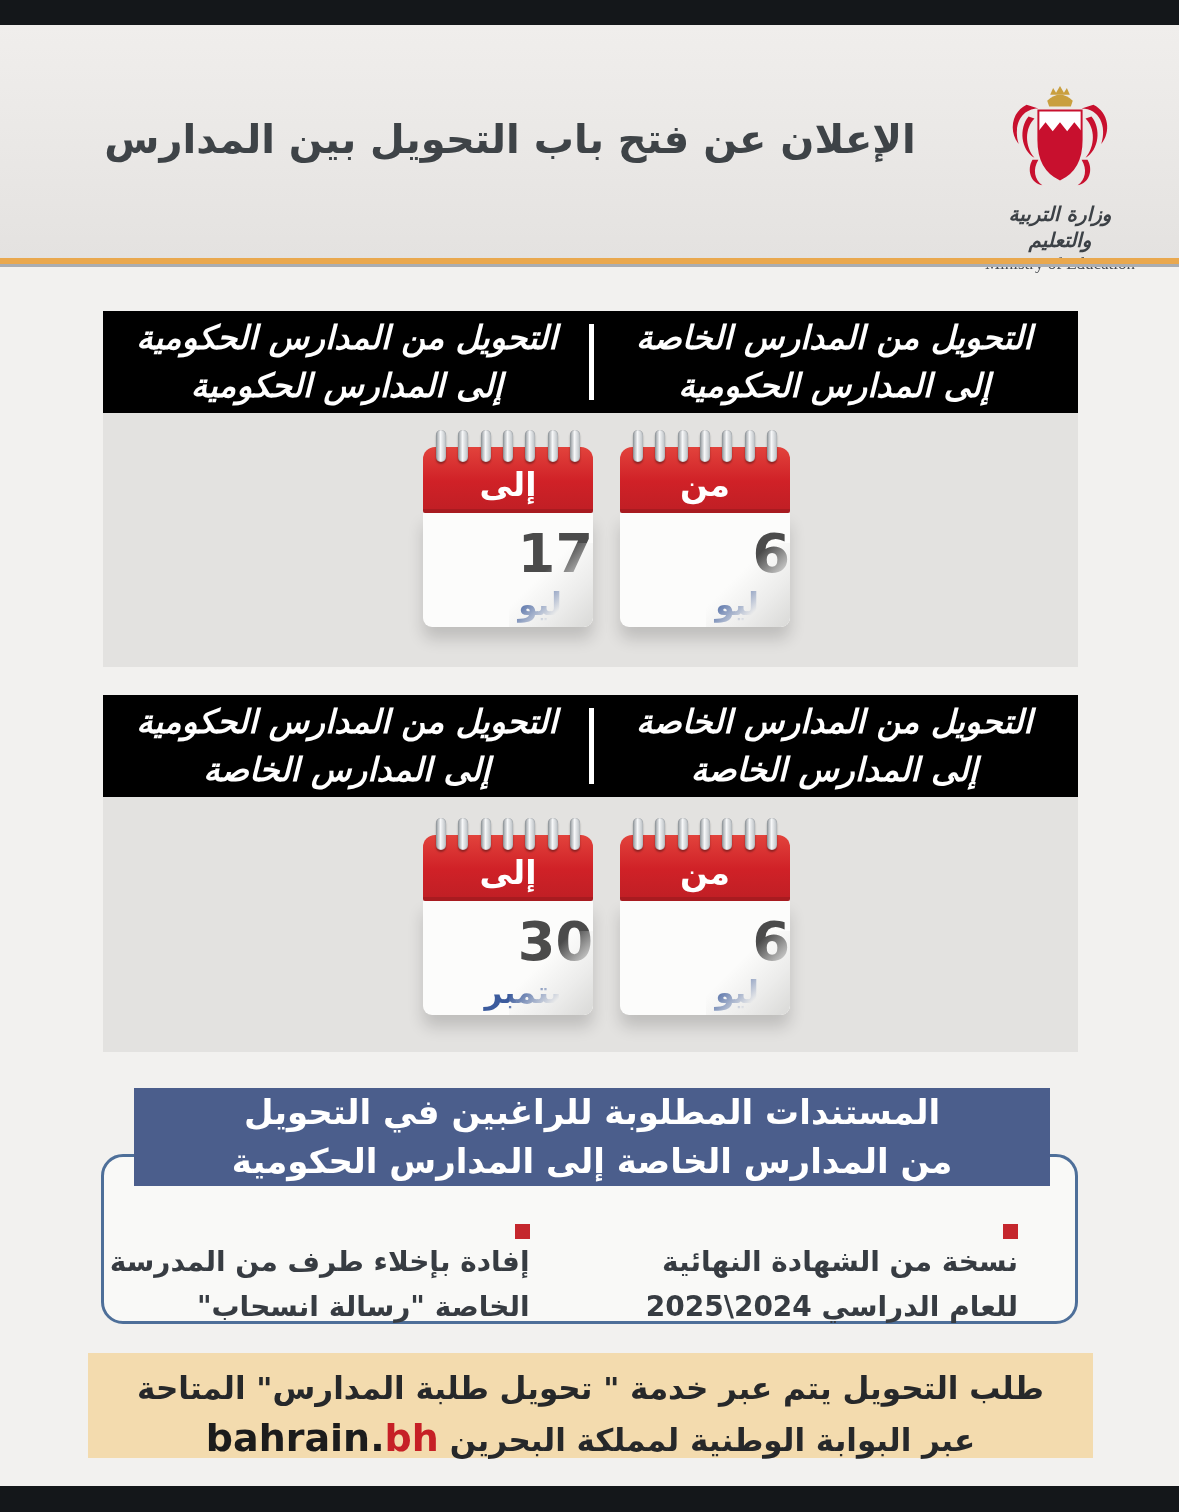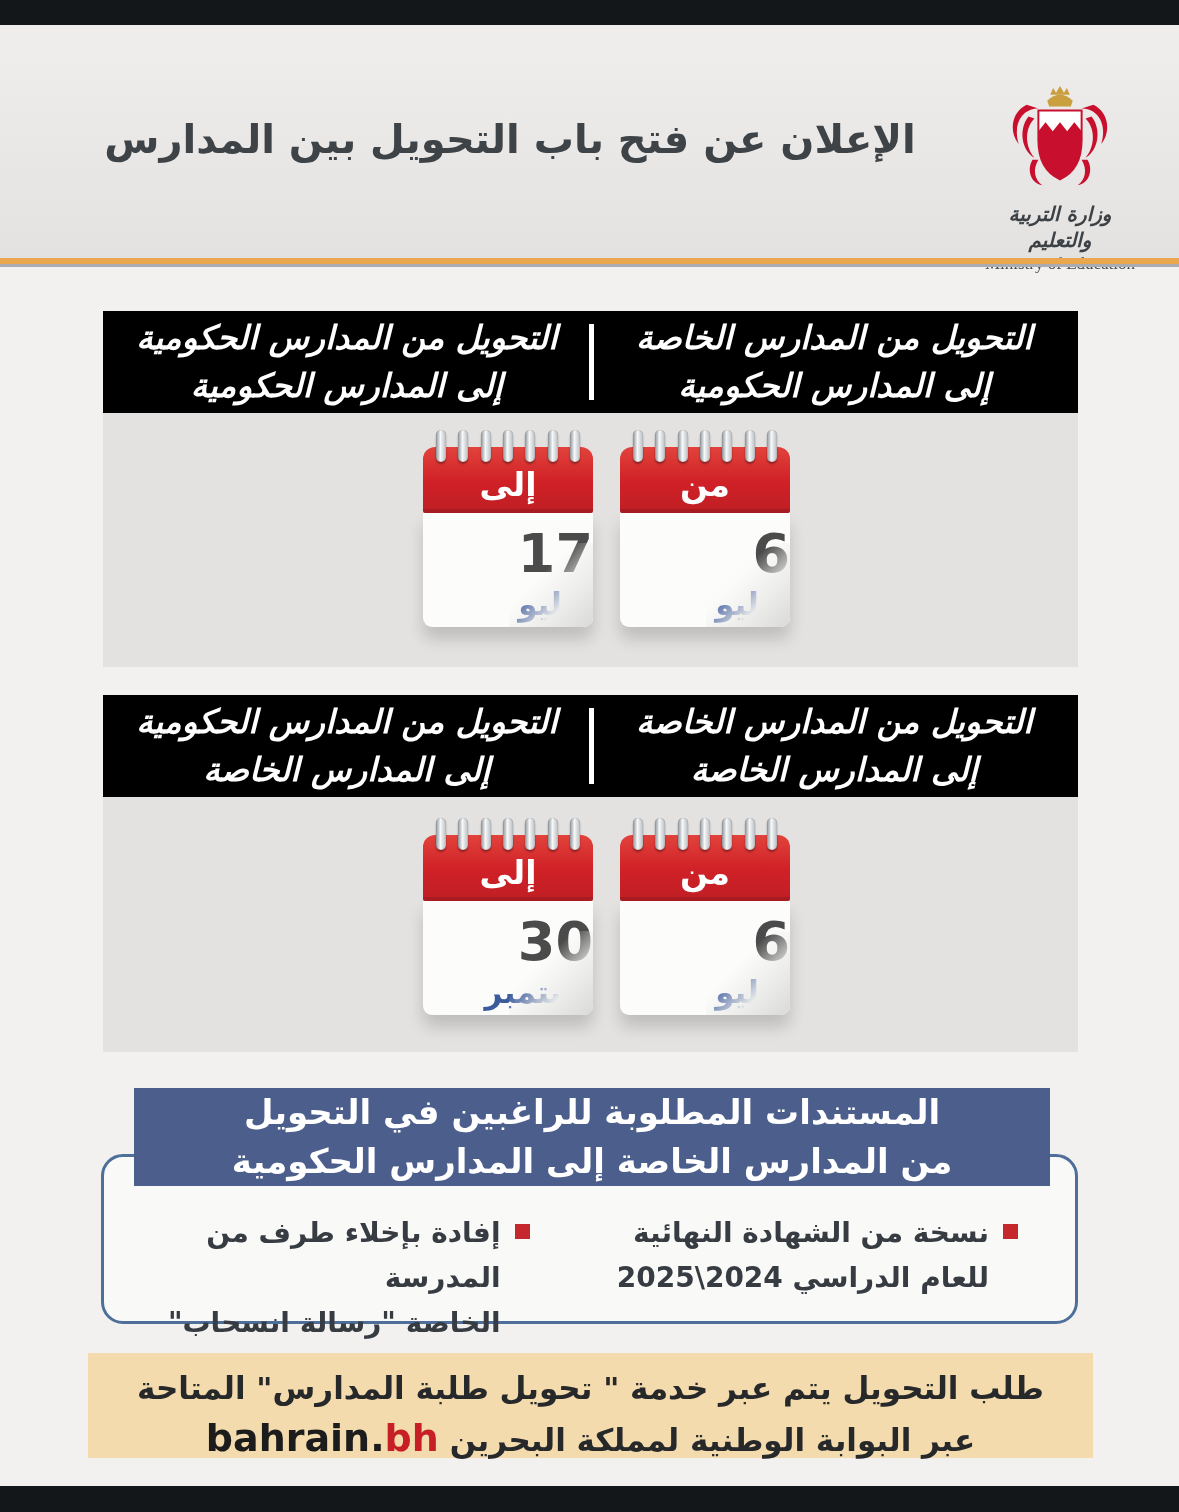--- a/index.html
+++ b/index.html
@@ -64,21 +64,21 @@
   
   .docs-head{position:absolute;left:134px;top:1088px;width:916px;height:98px;
     background:#4b5e8c;z-index:2;display:flex;flex-direction:column;
     justify-content:center;align-items:center;color:#fff;direction:rtl;
     font-size:34px;font-weight:bold;line-height:49px;text-align:center;}
   .docs-box{position:absolute;left:101px;top:1154px;width:971px;height:164px;
     background:#f9f9f7;border:3px solid #4e6f99;border-radius:22px;z-index:1;}
   .docs-items{position:absolute;left:101px;top:1210px;width:977px;
     display:flex;direction:rtl;z-index:3;}
   .doc-item{width:50%;display:flex;direction:rtl;justify-content:flex-start;
-    padding-right:60px;box-sizing:border-box;}
+    padding-right:60px;box-sizing:border-box;flex-direction:column;}
   .doc-bullet{flex:0 0 auto;width:15px;height:15px;background:#c5272d;
     margin-top:14px;margin-left:14px;}
   .doc-text{direction:rtl;text-align:right;font-size:28px;font-weight:bold;
     color:#373c42;line-height:45px;}
 
   
   .footer-note{position:absolute;left:88px;top:1353px;width:1005px;height:105px;
     background:#f3dbae;direction:rtl;text-align:center;color:#26282a;
     font-size:31px;font-weight:bold;line-height:50px;padding-top:10px;
     box-sizing:border-box;}

